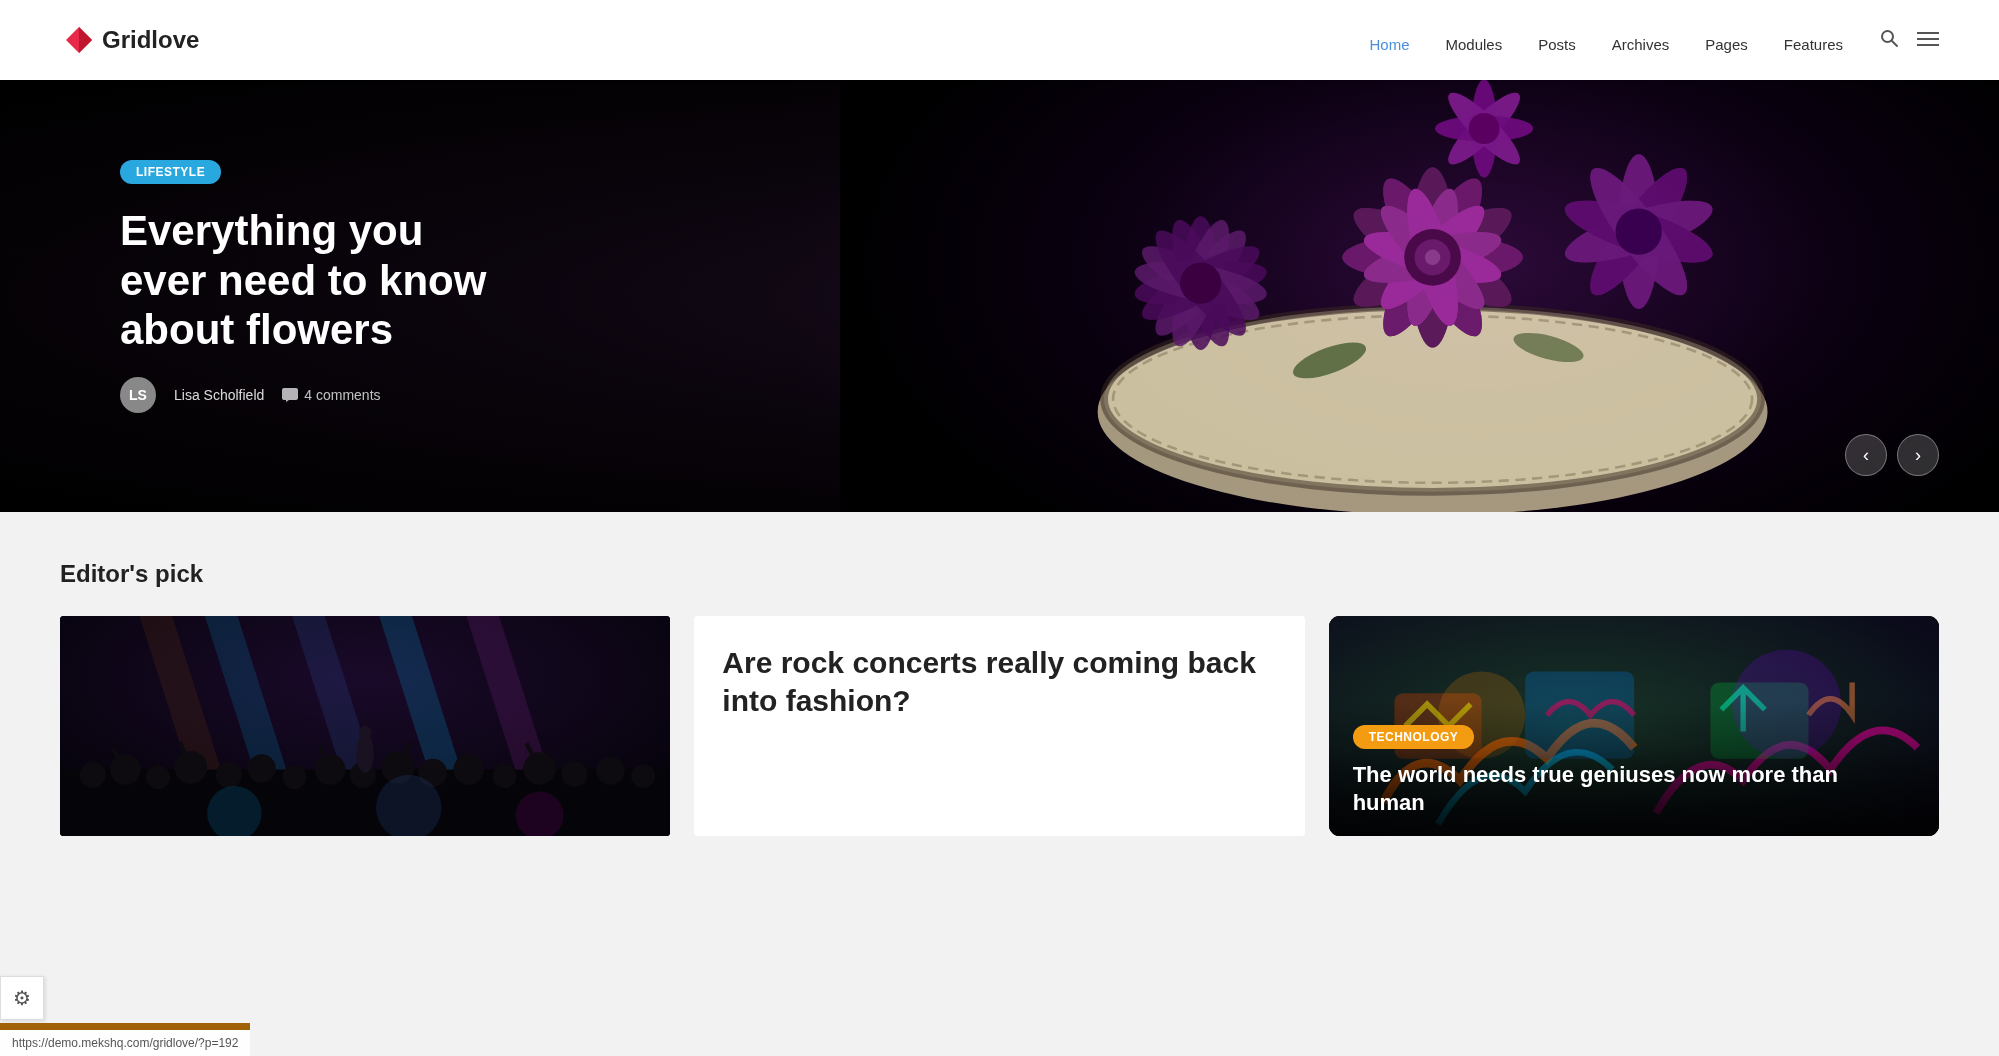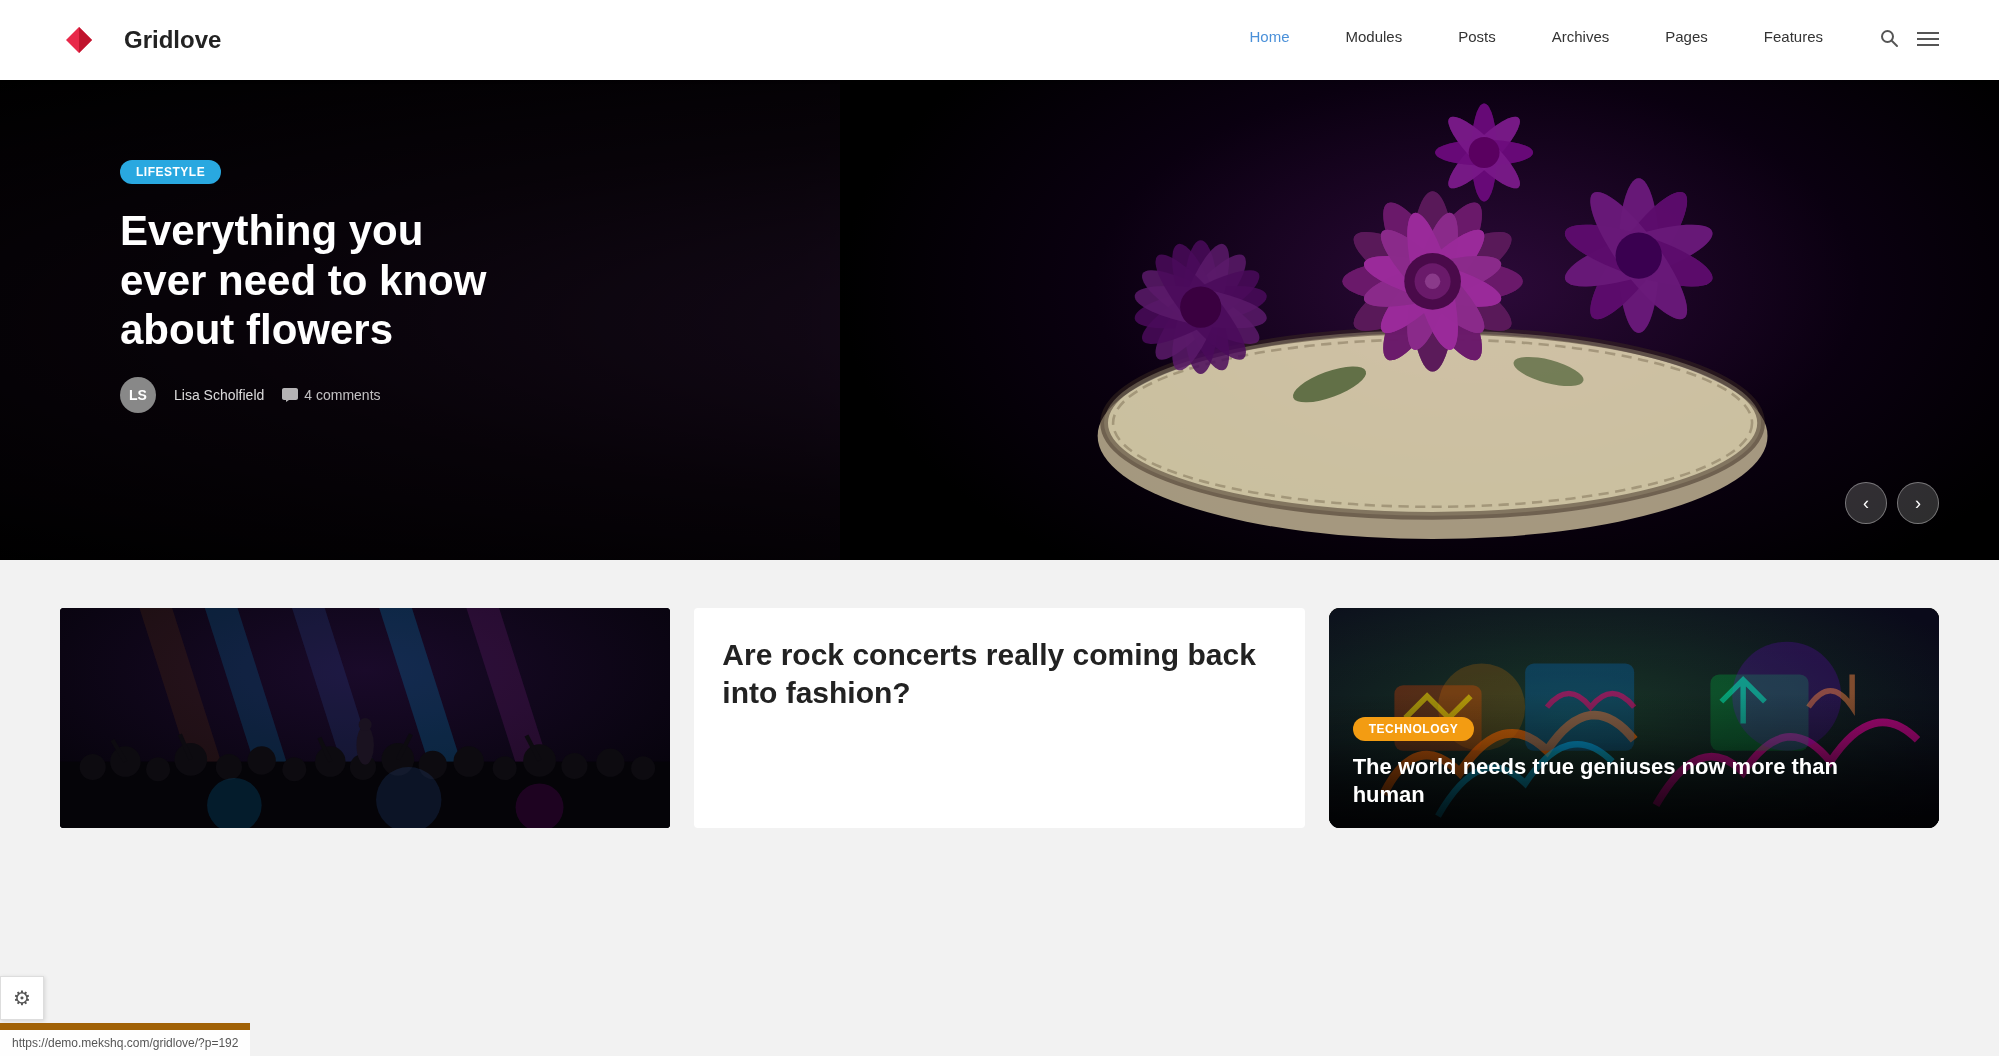--- a/index.html
+++ b/index.html
@@ -13,36 +13,36 @@
       align-items: center;
       justify-content: space-between;
       padding: 0 60px;
       box-shadow: 0 1px 3px rgba(0,0,0,0.08);
       position: relative;
       z-index: 10;
     }
     .logo {
       display: flex;
       align-items: center;
-      gap: 26px;
+      gap: 4px;
       text-decoration: none;
     }
     .logo-icon {
       width: 38px;
       height: 38px;
     }
     .logo-text {
       font-size: 24px;
       font-weight: 700;
       color: #222;
     }
     nav {
       display: flex;
-      align-items: flex-start;
-      gap: 56px;
+      align-items: flex-end;
+      gap: 36px;
       margin-left: 26px;
     }
     nav a {
       text-decoration: none;
       font-size: 15px;
       font-weight: 500;
       color: #333;
     }
     nav a.active {
       color: #4a90d9;
@@ -57,21 +57,21 @@
       border: none;
       cursor: pointer;
       font-size: 20px;
       color: #444;
     }
 
     
     .hero {
       position: relative;
       width: 100%;
-      height: 480px;
+      height: 432px;
       background: #c2410c;
       overflow: hidden;
     }
     .hero-bg {
       position: absolute;
       inset: 0;
       background: linear-gradient(to right, rgba(0,0,0,0.72) 40%, rgba(0,0,0,0.15) 100%),
                   radial-gradient(ellipse at 70% 50%, #5a2a6e 0%, #1a0a1e 60%, #000 100%);
     }
     .hero-content {
@@ -444,20 +444,21 @@
     </div>
   </div>
 
   <div class="hero-nav">
     <button class="hero-nav-btn">‹</button>
     <button class="hero-nav-btn">›</button>
   </div>
 </section>
 
 <section class="editors-pick">
+  <h2 class="section-title">Editor's pick</h2>
   <div class="cards-grid">
 
     <div class="card">
       <div class="card-img-placeholder">
         <svg viewBox="0 0 560 220" width="100%" height="100%" xmlns="http://www.w3.org/2000/svg" preserveAspectRatio="xMidYMid slice">
           <rect width="560" height="220" fill="#0a0810"></rect>
           <rect width="560" height="220" fill="url(#concertGrad)"></rect>
           <defs>
             <radialGradient id="concertGrad" cx="50%" cy="30%" r="70%">
               <stop offset="0%" stop-color="#1a0a2a"></stop>

